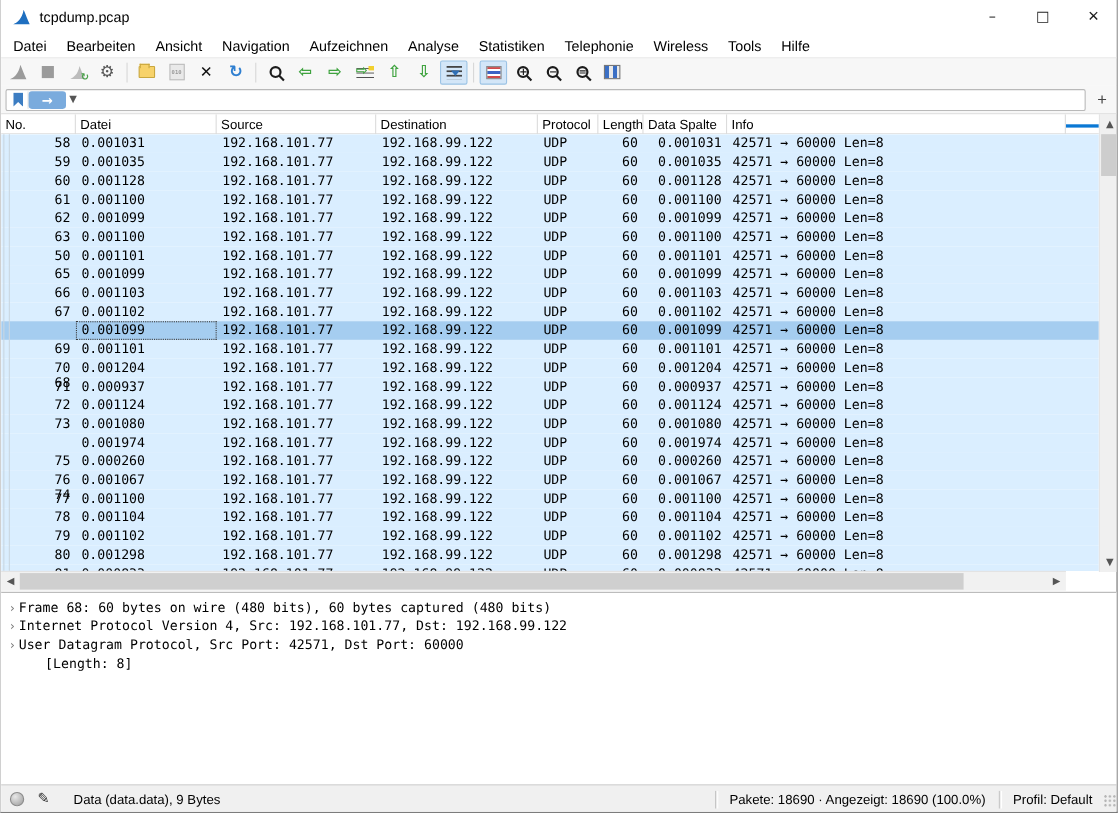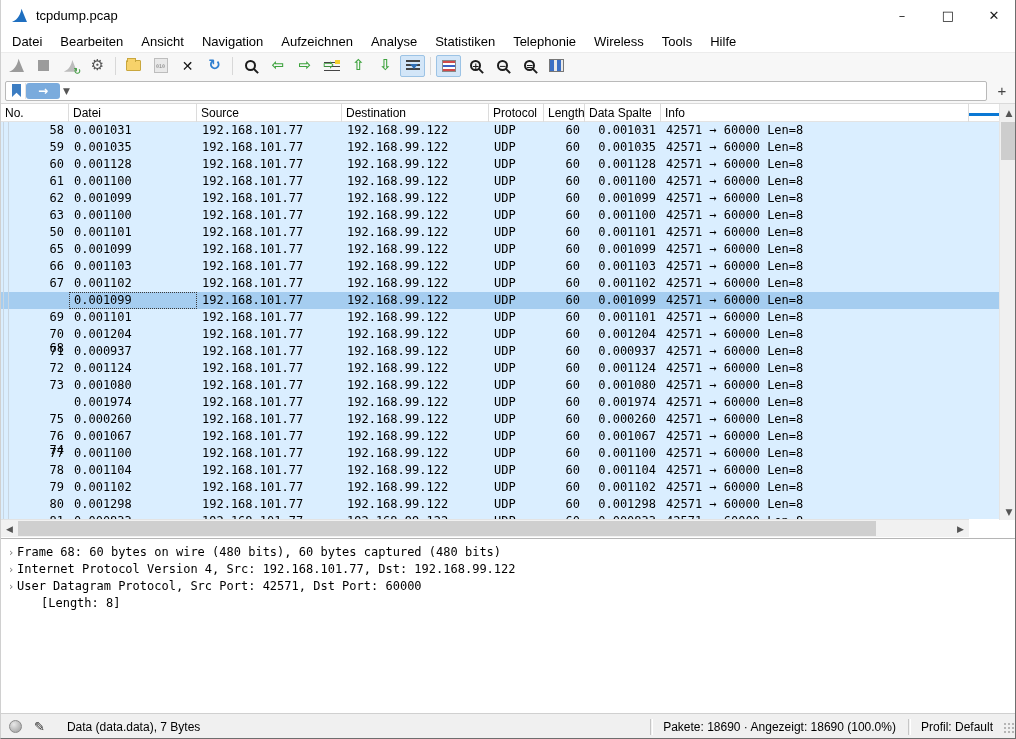--- a/index.html
+++ b/index.html
@@ -532,21 +532,21 @@
 <div class="abs details" id="details">
     <div class="dline"><span class="dexp">›</span><span class="txt">Frame 68: 60 bytes on wire (480 bits), 60 bytes captured (480 bits)</span></div>
     <div class="dline"><span class="dexp">›</span><span class="txt">Internet Protocol Version 4, Src: 192.168.101.77, Dst: 192.168.99.122</span></div>
     <div class="dline"><span class="dexp">›</span><span class="txt">User Datagram Protocol, Src Port: 42571, Dst Port: 60000</span></div>
     <div class="dline lvl1"><span class="txt">[Length: 8]</span></div>
   </div>
 
 <div class="abs statusbar">
   <span class="expert-dot"></span>
   <span class="pencil">✎</span>
-  <span class="sb-left-text">Data (data.data), 7 Bytes</span>
+  <span class="sb-left-text">Data (data.data), 9 Bytes</span>
   <span class="sb-right">
     <span class="sb-sep"></span>
     <span class="sb-item">Pakete: 18690 · Angezeigt: 18690 (100.0%)</span>
     <span class="sb-sep"></span>
     <span class="sb-item">Profil: Default</span>
     <span class="grip"></span>
   </span>
 </div>
 
 </body></html>

